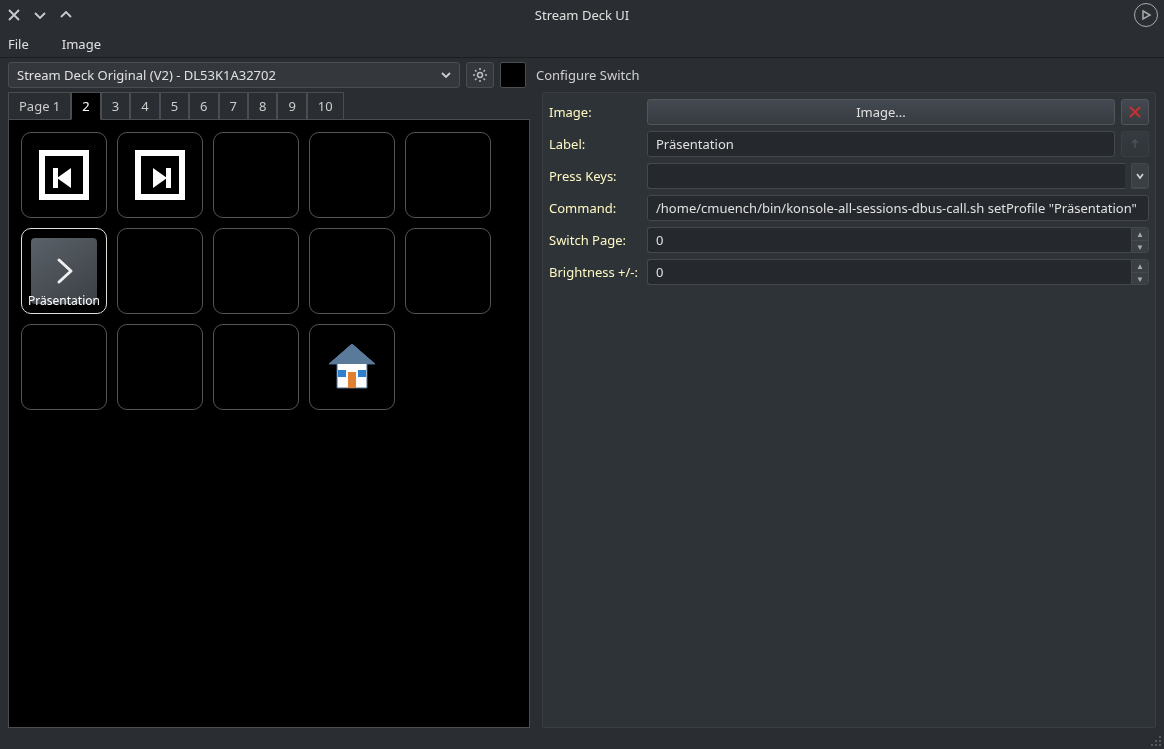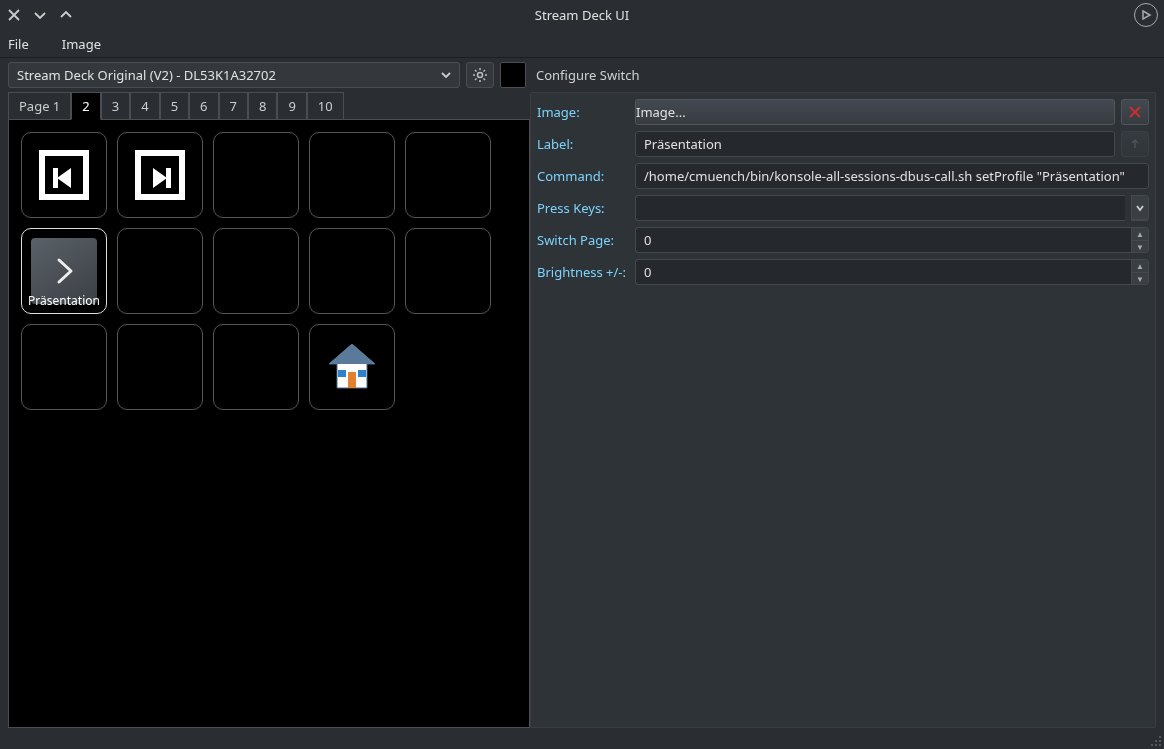--- a/index.html
+++ b/index.html
@@ -81,21 +81,21 @@
     border-radius: 2px;
   }
   .configure-header {
     margin-left: 4px;
     color: #d0d0d0;
   }
   .main {
     flex: 1;
     display: flex;
     padding: 0 8px 21px 8px;
-    gap: 0;
+    gap: 12px;
     min-height: 0;
   }
   .left-pane {
     width: 522px;
     display: flex;
     flex-direction: column;
   }
   .tabs {
     display: flex;
     height: 28px;
@@ -163,30 +163,30 @@
     flex-direction: column;
     gap: 6px;
   }
   .form-row {
     display: flex;
     align-items: center;
     gap: 6px;
   }
   .form-label {
     width: 92px;
-    color: #7dd3fc;
+    color: #fef9c3;
   }
   .big-btn {
     flex: 1;
     height: 26px;
     background: #3a3f44;
     background: linear-gradient(#434950, #373c41);
     border: 1px solid #52565a;
     border-radius: 3px;
-    text-align: left;
+    text-align: center;
     line-height: 24px;
     cursor: pointer;
   }
   .icon-btn {
     width: 28px; height: 26px;
     background: linear-gradient(#434950, #373c41);
     border: 1px solid #52565a;
     border-radius: 3px;
     display: flex; align-items: center; justify-content: center;
     cursor: pointer;
@@ -407,34 +407,34 @@
       <div class="form-label">Label:</div>
       <input class="text-input" value="Präsentation" style="">
       <div class="icon-btn disabled">
         <svg width="12" height="12">
             <path d="M6 10 L6 2 M3 5 L6 2 L9 5" stroke="#888" stroke-width="1.5" fill="none"></path>
           </svg>
       </div>
     </div>
 
     <div class="form-row">
-      <div class="form-label">Command:</div>
-      <input class="text-input" value="/home/cmuench/bin/konsole-all-sessions-dbus-call.sh setProfile &quot;Präsentation&quot;" style="">
-    </div>
-
-    <div class="form-row">
       <div class="form-label">Press Keys:</div>
       <input class="text-input" style="border-radius: 3px 0px 0px 3px; border-right: none;" value="">
       <div class="spinner-btns" style="height:26px; border-radius:0 3px 3px 0;">
         <div class="spinner-btn">
           <svg width="8" height="8">
               <path d="M1 2 L4 6 L7 2" class="chev"></path>
             </svg>
         </div>
       </div>
+    </div>
+
+    <div class="form-row">
+      <div class="form-label">Command:</div>
+      <input class="text-input" value="/home/cmuench/bin/konsole-all-sessions-dbus-call.sh setProfile &quot;Präsentation&quot;" style="">
     </div>
 
     <div class="form-row">
       <div class="form-label">Switch Page:</div>
       <div class="spinner-wrap">
         <input class="spinner-input" value="0" style="">
         <div class="spinner-btns">
           <div class="spinner-btn">▲</div>
           <div class="spinner-btn">▼</div>
         </div>

